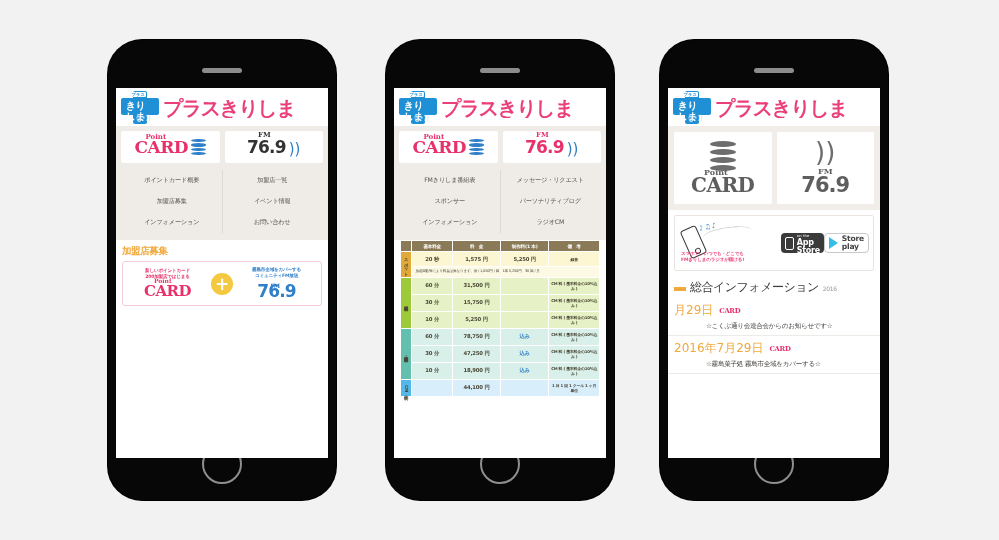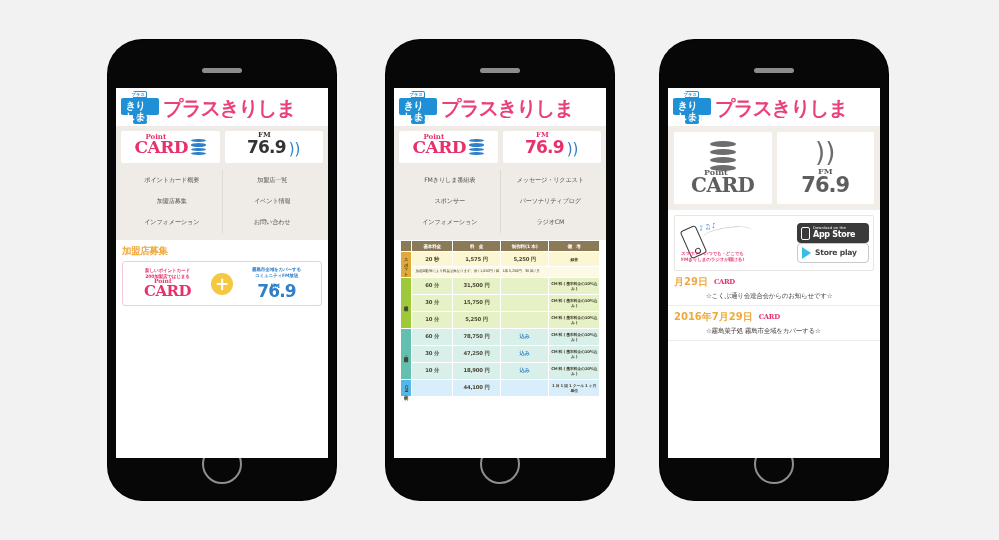--- a/index.html
+++ b/index.html
@@ -284,21 +284,21 @@
   .swoosh {
     position: absolute; left: 24px; top: 6px; width: 50px; height: 14px;
     border-top: 1px solid #cfcfcf; border-radius: 50%;
     transform: rotate(-8deg);
   }
   .app-caption {
     position: absolute; left: 2px; bottom: 2px;
     color: #ea3f78; font-size: 4.6px; font-weight: bold;
     line-height: 6px; letter-spacing: -0.2px;
   }
-  .badges { display: flex; flex-direction: column; flex: 0 0 72px; }
+  .badges { display: flex; flex-direction: row; flex: 0 0 72px; }
   .store-badge {
     background: #3a3a3a; border-radius: 4px; height: 20px;
     display: flex; align-items: center; gap: 3px; padding: 0 4px;
     color: #fff;
   }
   .store-badge.gp { background: #fff; border: 1px solid #c9c9c9; color: #444; }
   .apple-glyph {
     width: 9px; height: 13px; border: 1.2px solid #fff; border-radius: 2px;
     flex: 0 0 9px;
   }
@@ -317,21 +317,21 @@
     display: flex; align-items: baseline; gap: 4px;
     padding: 8px 6px 2px 6px;
   }
   .orange-bar { width: 12px; height: 4px; background: #f0a93c; }
   .info-title {
     font-size: 12px; color: #3f3d3a; letter-spacing: -0.5px;
   }
   .info-suffix { font-size: 6px; color: #9a9793; letter-spacing: -0.3px; }
   .info-item { padding: 4px 6px; border-bottom: 1px solid #eeeae5; }
   .info-meta { display: flex; align-items: center; gap: 6px; }
-  .info-date { font-size: 10px; color: #f0a93c; font-weight: bold; }
+  .info-date { font-size: 12px; color: #f0a93c; font-weight: normal; }
   .info-tag { font-size: 6.8px; color: #e8316b; font-weight: bold;
     font-family: "DejaVu Serif", serif; letter-spacing: -0.3px; }
   .info-text {
     font-size: 6.6px; color: #3f3d3a; margin-top: 3px;
     letter-spacing: -0.3px;
     margin-left: 32px;
   }
 </style>
 </head>
 <body>
@@ -610,20 +610,25 @@
           </div>
           <div class="store-badge gp">
             <div class="gp-glyph"></div>
             <div class="sb-text">
               <span class="lg gplay">Store play</span>
             </div>
           </div>
         </div>
       </div>
 
+      <div class="info-head">
+        <span class="orange-bar"></span>
+        <span class="info-title">総合インフォメーション</span>
+        <span class="info-suffix">2016</span>
+      </div>
 
       <div class="info-item">
         <div class="info-meta">
           <span class="info-date">月29日</span>
           <span class="info-tag">CARD</span>
         </div>
         <div class="info-text">☆こくぶ通り会連合会からのお知らせです☆</div>
       </div>
 
       <div class="info-item">

